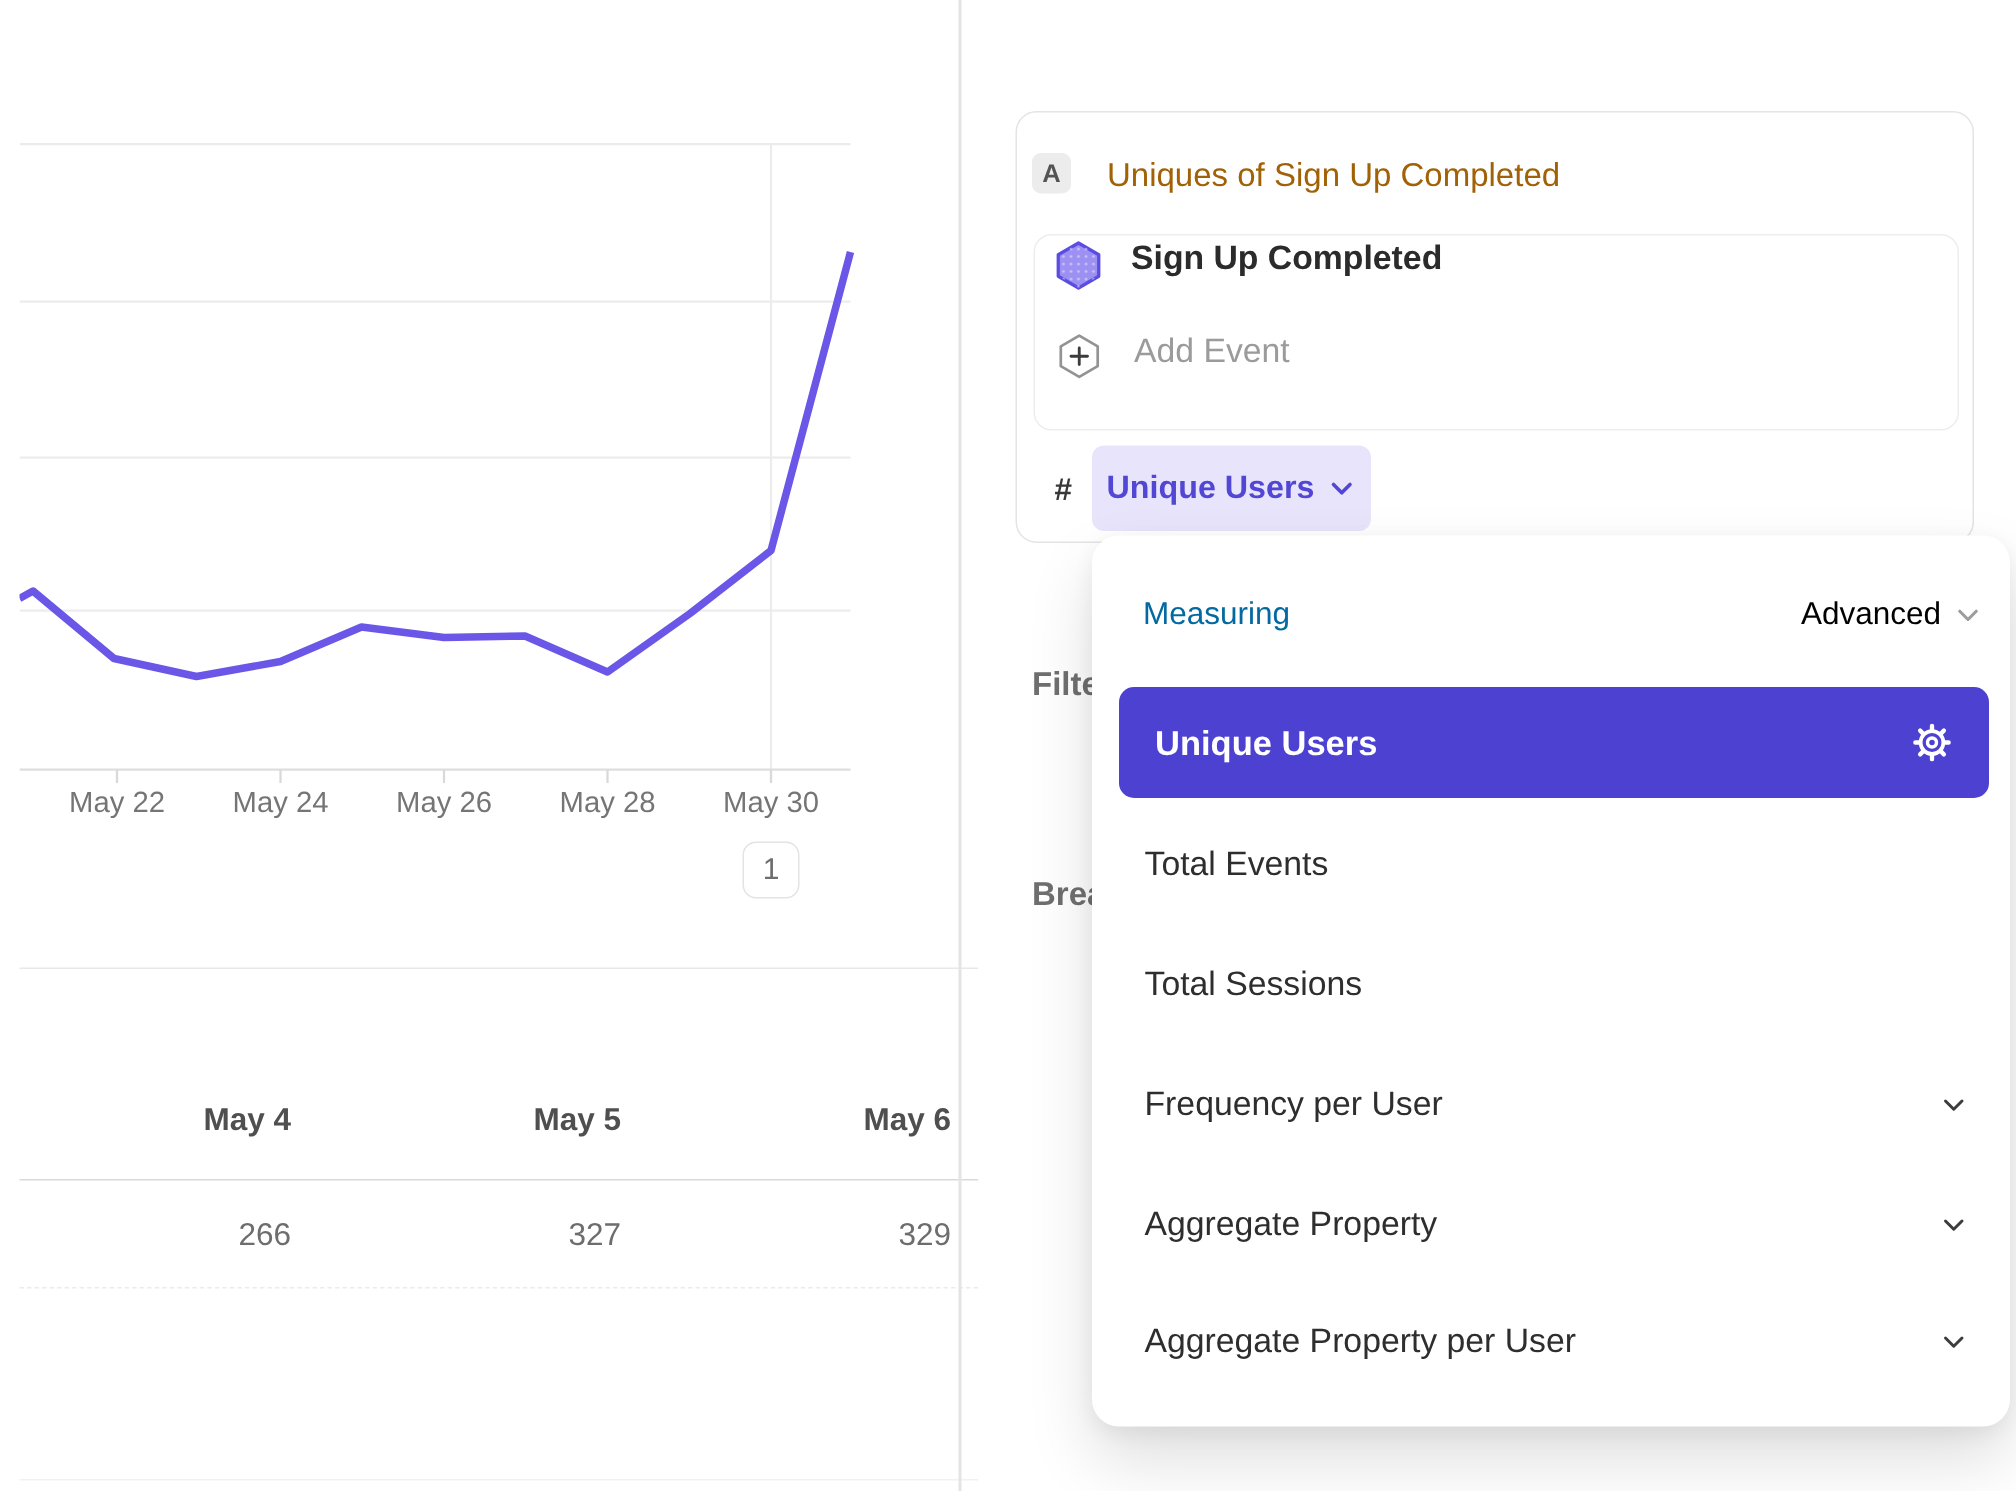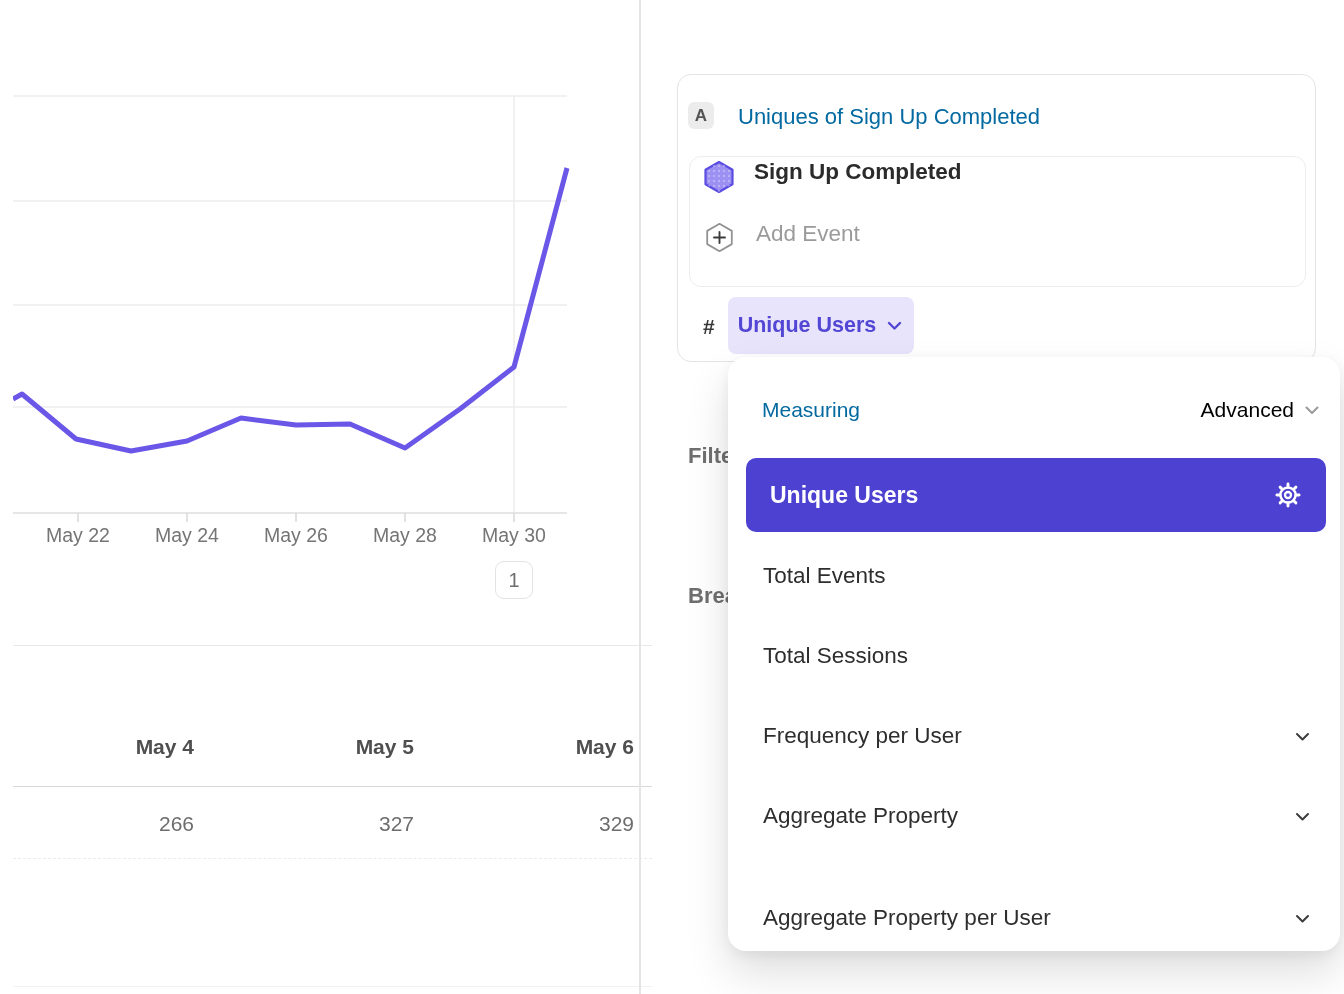--- a/index.html
+++ b/index.html
@@ -39,21 +39,21 @@
   #query-card {
     position:absolute; left:677px; top:74px; width:639px; height:288px;
     background:#fff; border:1.5px solid #e4e4e4; border-radius:14px; z-index:1;
   }
   #series-badge {
     position:absolute; left:10px; top:27px; width:26px; height:27px;
     background:#ececec; border-radius:6px; color:#545454; font-weight:700; font-size:17px;
     display:flex; align-items:center; justify-content:center;
   }
   #series-title { position:absolute; left:60px; top:29px; height:26px; line-height:26px;
-    font-size:22px; color:#0369a1; font-weight:400; }
+    font-size:22px; color:#a16207; font-weight:400; }
   #inner-card {
     position:absolute; left:11px; top:81px; width:617px; height:131px;
     border:1.5px solid #ededed; border-radius:12px; background:#fff;
   }
   .event-row { position:absolute; left:0; width:100%; height:64px; display:flex; }
   #event-row-main { top:2px; }
   #event-row-add { top:64px; }
   .event-icon { margin-left:12px; width:34px; display:flex; justify-content:center; }
   .event-label { margin-left:18px; font-size:22.5px; font-weight:600; color:#2b2b2b; }
   .event-label.muted { color:#9b9b9b; font-weight:400;margin-left:20px; }
@@ -82,21 +82,21 @@
   }
   #dd-selected span { color:#ffffff; font-size:23px; font-weight:600; }
   #dd-selected .gear { margin-left:auto; display:flex; }
   .dd-item {
     position:absolute; left:0; width:100%; height:58px;
     display:flex; align-items:center; padding:0 28px 0 35px; cursor:pointer;
   }
   .dd-item span { font-size:22.5px; font-weight:400; color:#2e2e2e; }
   .dd-item .chev { margin-left:auto; display:flex; }
   #dd-item-0 { top:190px; } #dd-item-1 { top:270px; }
-  #dd-item-2 { top:350px; } #dd-item-3 { top:430px; } #dd-item-4 { top:532px; }
+  #dd-item-2 { top:350px; } #dd-item-3 { top:430px; } #dd-item-4 { top:508px; }
 </style>
 </head>
 <body>
 
 <div id="app">
 
   <div id="chart-wrap">
     <svg id="chart-svg" width="560" height="560">
         <line x1="0" y1="96" x2="554" y2="96" stroke="#ECECEC" stroke-width="1.5"></line>
         <line x1="0" y1="201" x2="554" y2="201" stroke="#ECECEC" stroke-width="1.5"></line>

